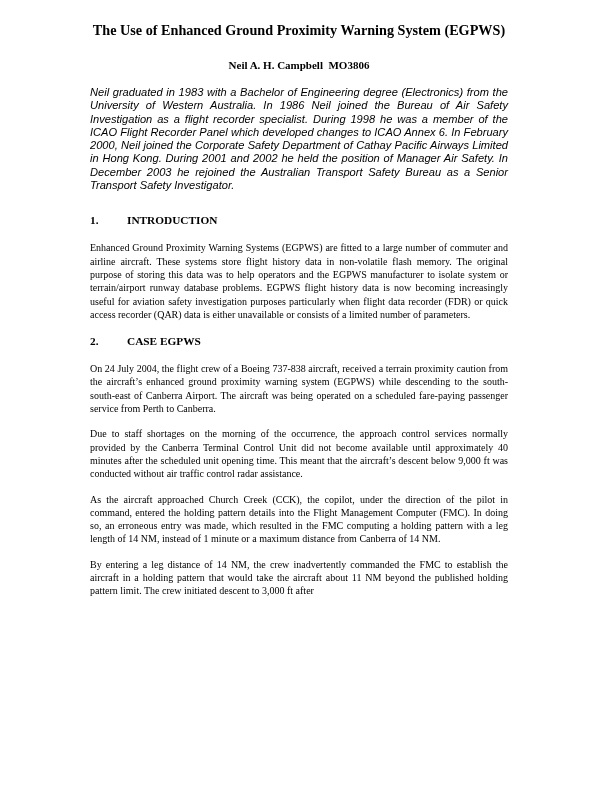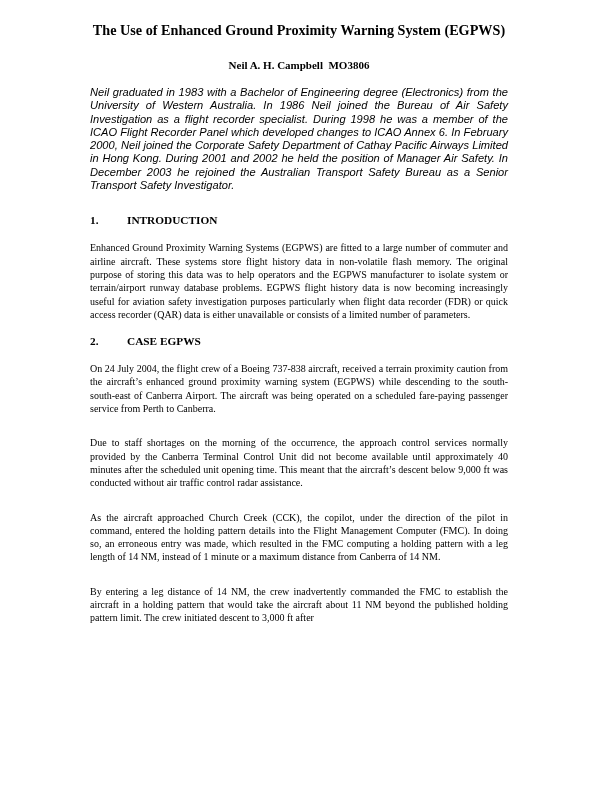--- a/index.html
+++ b/index.html
@@ -53,21 +53,21 @@
     display: flex;
   }
   .section-heading .num { width: 37px; }
   .body-text {
     font-family: "Liberation Serif", serif;
     font-size: 10px;
     line-height: 13.3px;
     text-align: justify;
     margin-top: 15px;
   }
-  .body-text.gap { margin-top: 21px; }
+  .body-text.gap { margin-top: 12px; }
 </style>
 </head>
 <body>
 
 <div class="page">
   <div class="title">
     <span>The Use of Enhanced Ground Proximity Warning System (EGPWS)</span>
   </div>
 
   <div class="author">Neil A. H. Campbell  MO3806</div>

